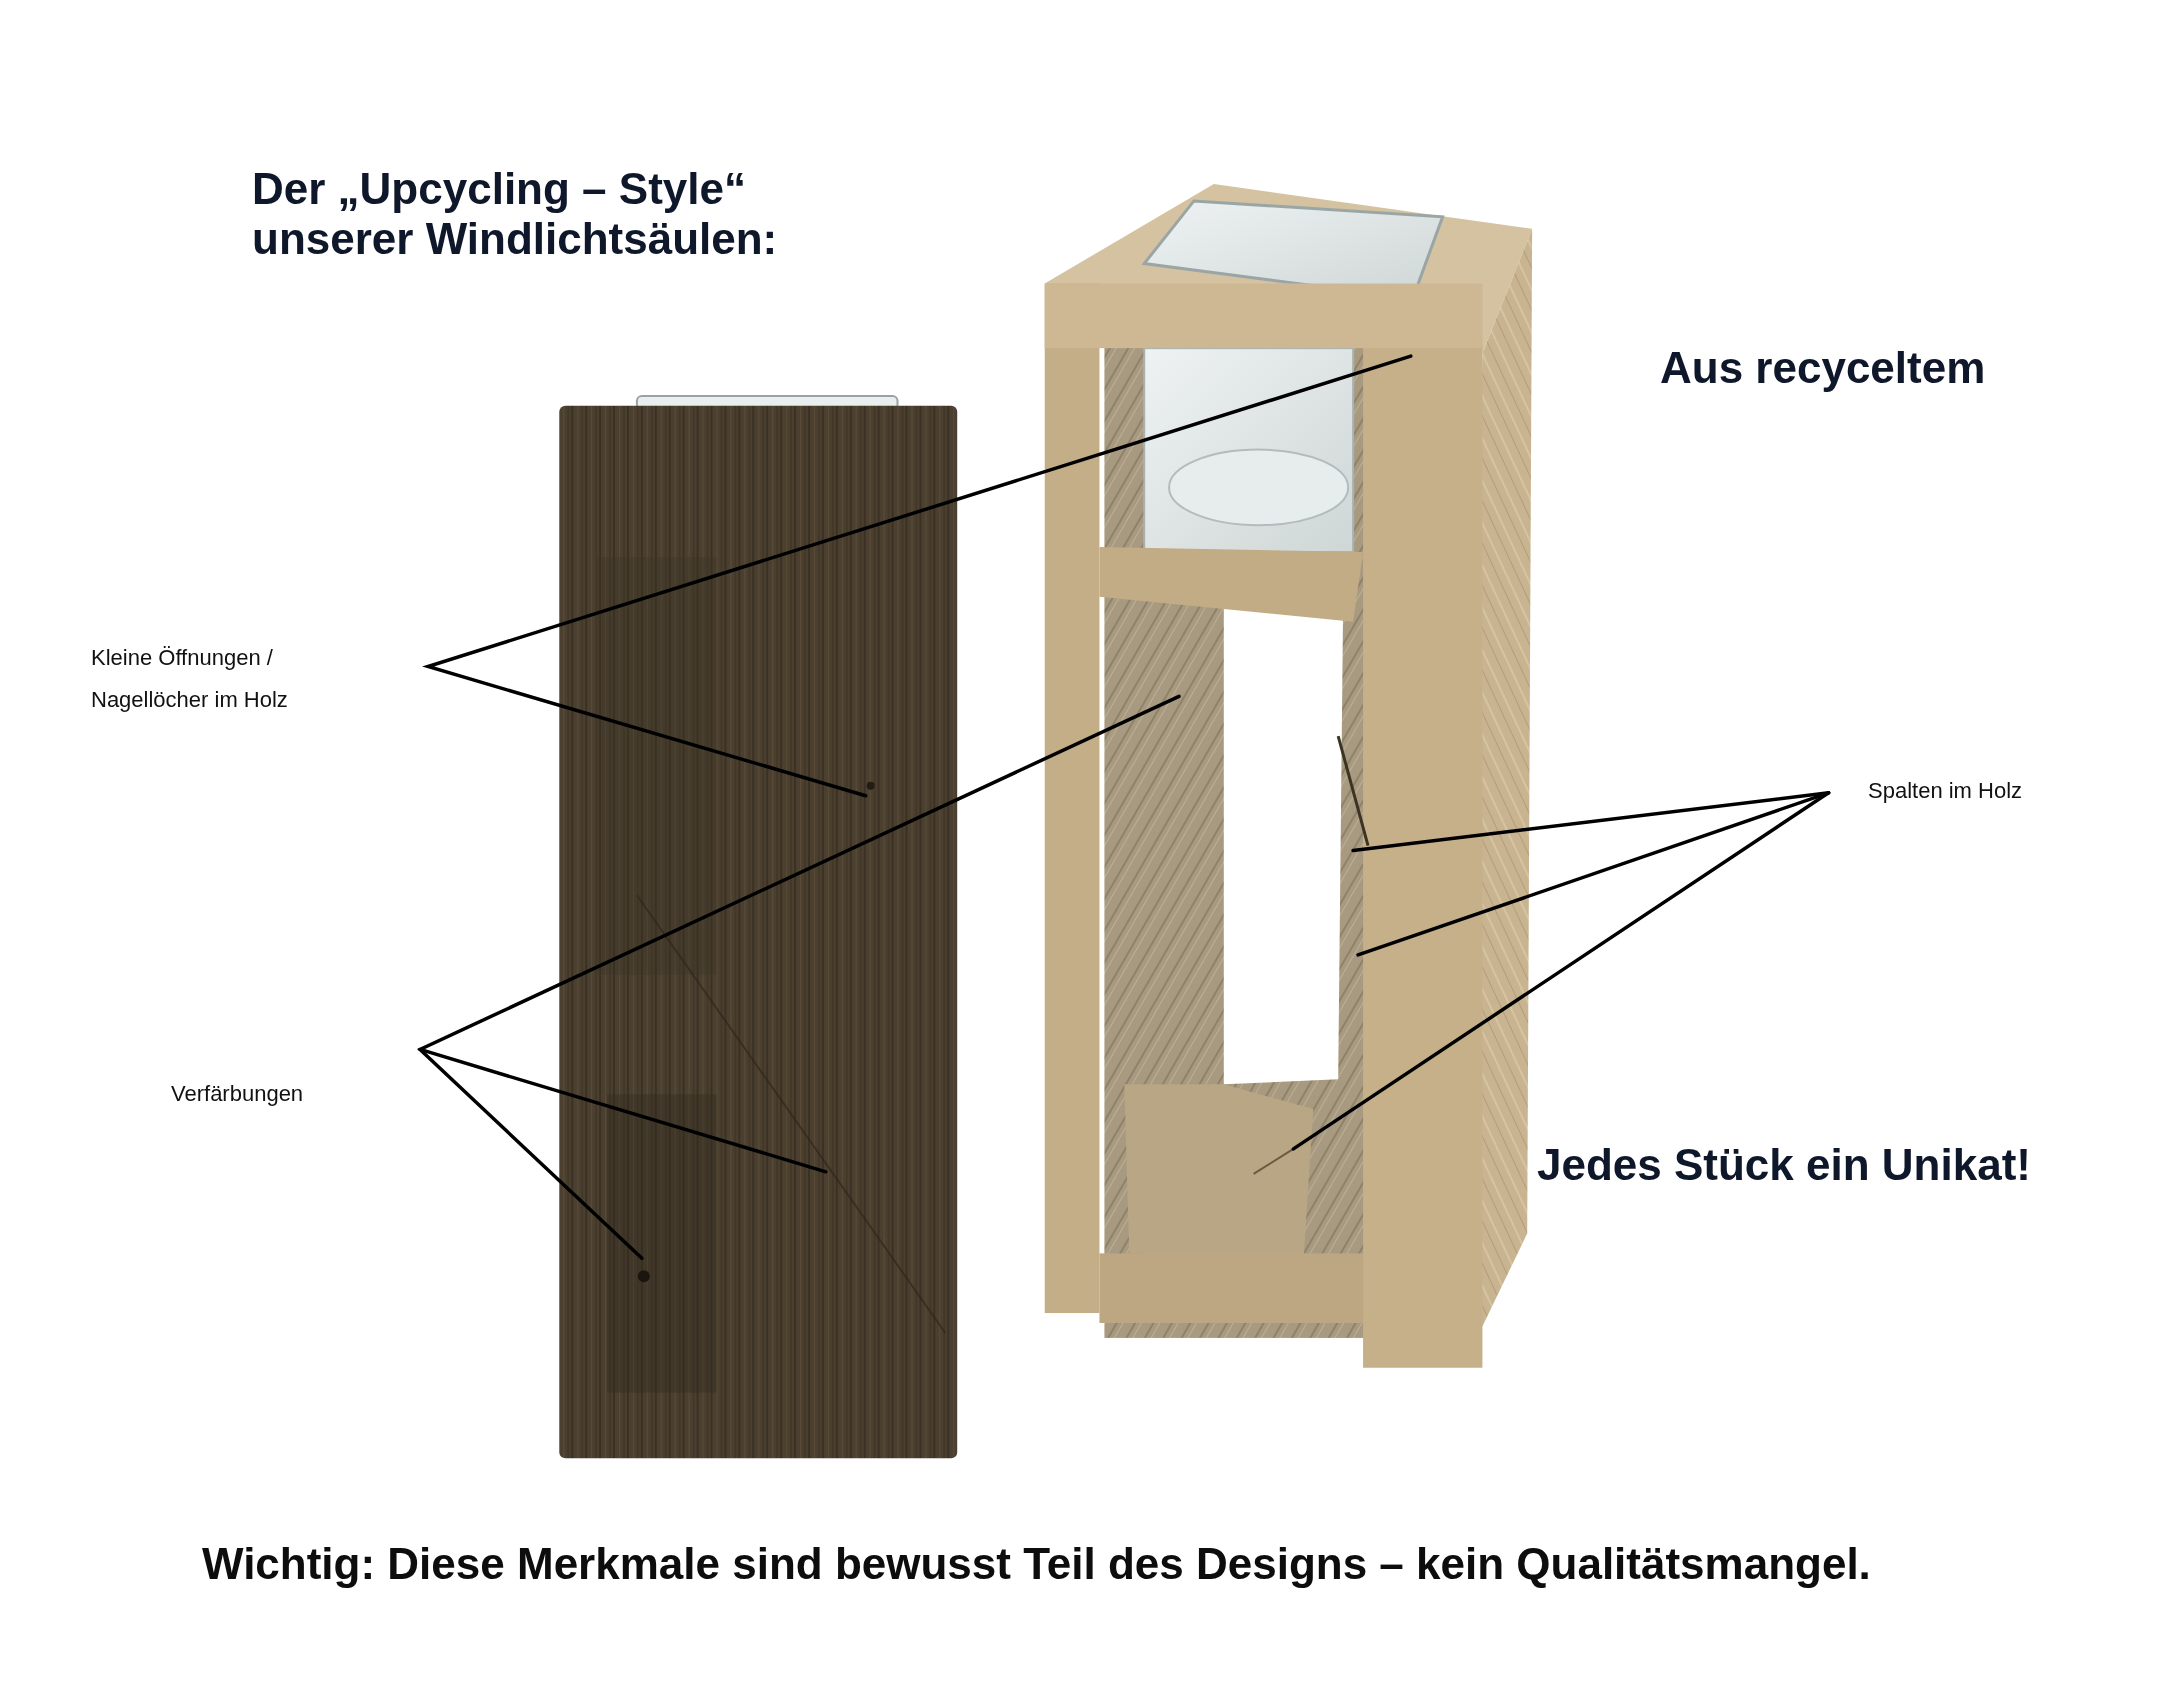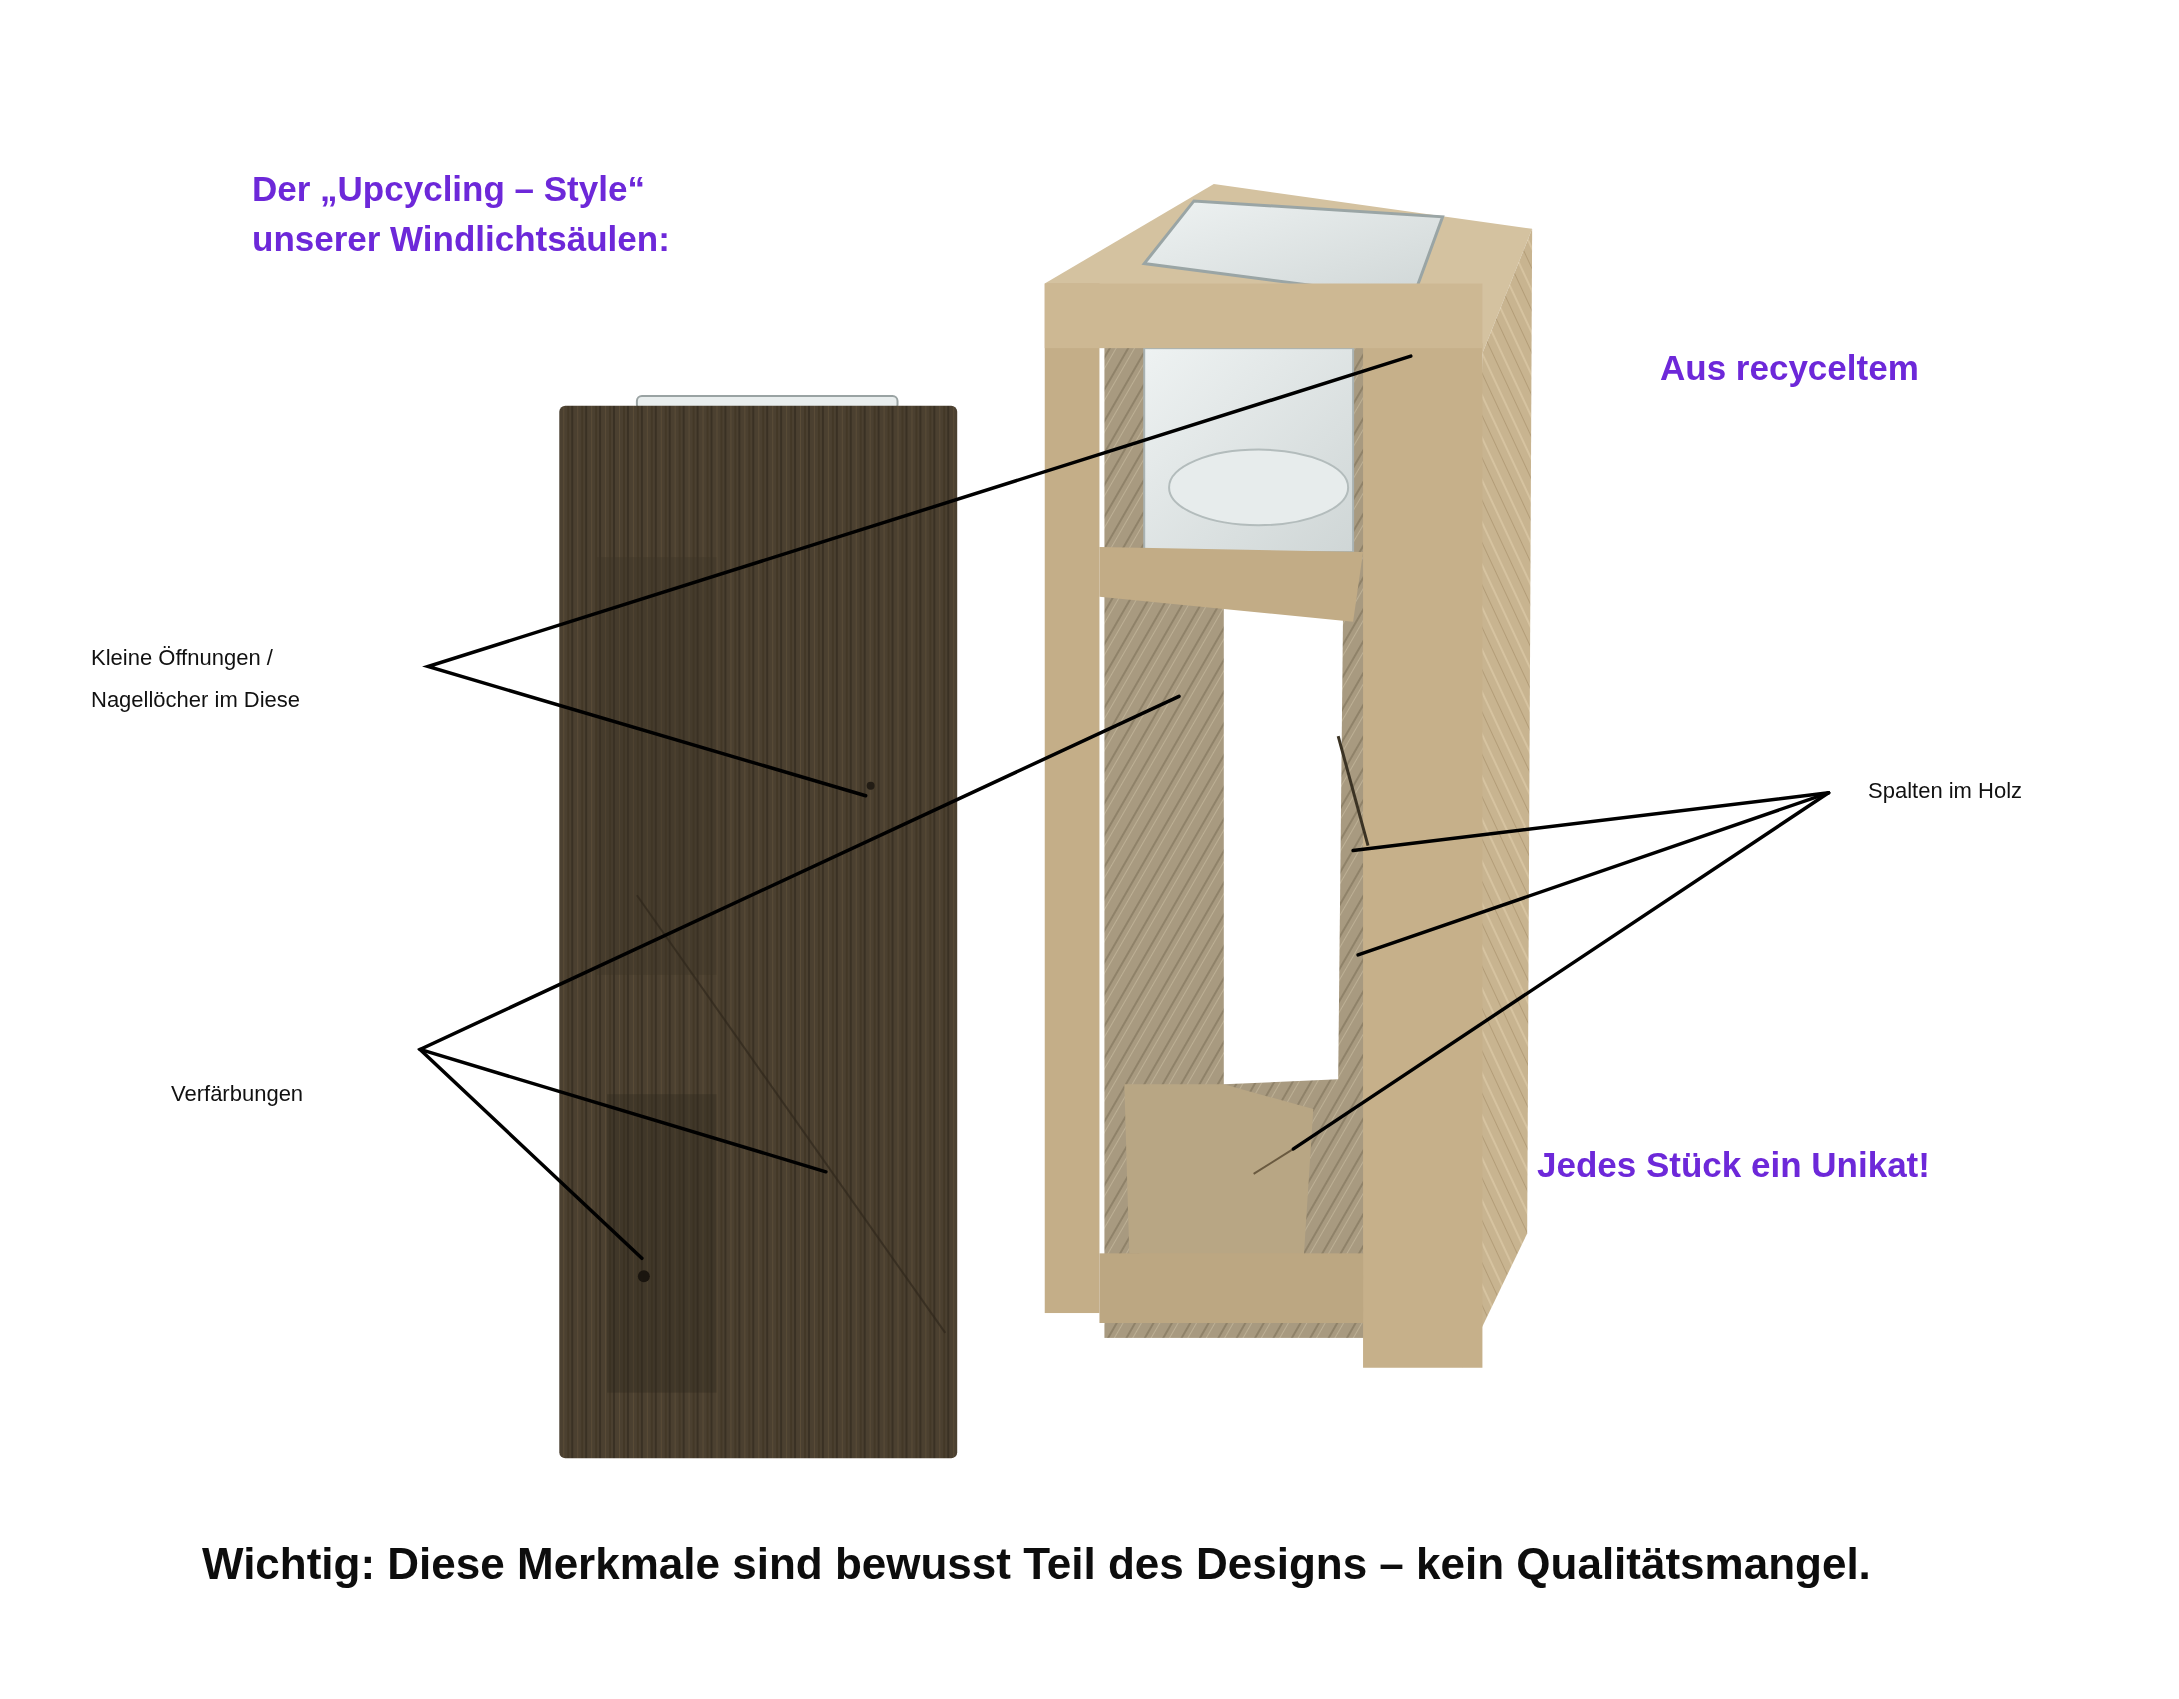--- a/index.html
+++ b/index.html
@@ -1,18 +1,18 @@
 <!DOCTYPE html>
 <html><head>
   <meta charset="utf-8">
   <style>
     html, body { margin:0; padding:0; background:#ffffff; }
     body { width:2179px; height:1699px; position:relative; overflow:hidden; font-family:"Liberation Sans", sans-serif; color:#111; }
     .text { position:absolute; white-space:nowrap; }
-    .heading { font-weight:bold; font-size:35px; line-height:50px; color:#6d28d9; }
+    .heading { font-weight:bold; font-size:44px; line-height:50px; color:#0f172a; }
     .label { font-size:22px; line-height:42px; color:#111; }
     .footer { font-weight:bold; font-size:44px; line-height:54px; color:#0d0d0d; }
     svg.art { position:absolute; left:0; top:0; }
   </style>
 </head>
 <body>
 
 <svg class="art" width="2179" height="1699" viewBox="0 0 2190 1708">
   <defs>
     <pattern id="darkGrain" width="14" height="40" patternUnits="userSpaceOnUse">
@@ -93,21 +93,21 @@
   <div>Der „Upcycling – Style“</div>
   <div>unserer Windlichtsäulen:</div>
 </div>
 
 <div class="text heading" style="left:1640px; top:343px;margin-left:20px;">
   <div>Aus recyceltem</div>
 </div>
 
 <div class="text label" style="left:91px; top:637px;">
   <div>Kleine Öffnungen /</div>
-  <div>Nagellöcher im Diese</div>
+  <div>Nagellöcher im Holz</div>
 </div>
 
 <div class="text label" style="left:171px; top:1073px;">Verfärbungen</div>
 
 <div class="text label" style="left:1868px; top:770px;">Spalten im Holz</div>
 
 <div class="text heading" style="left:1537px; top:1140px;">Jedes Stück ein Unikat!</div>
 
 <div class="text footer" style="left:202px; top:1537px;">Wichtig: Diese Merkmale sind bewusst Teil des Designs – kein Qualitätsmangel.</div>
 

